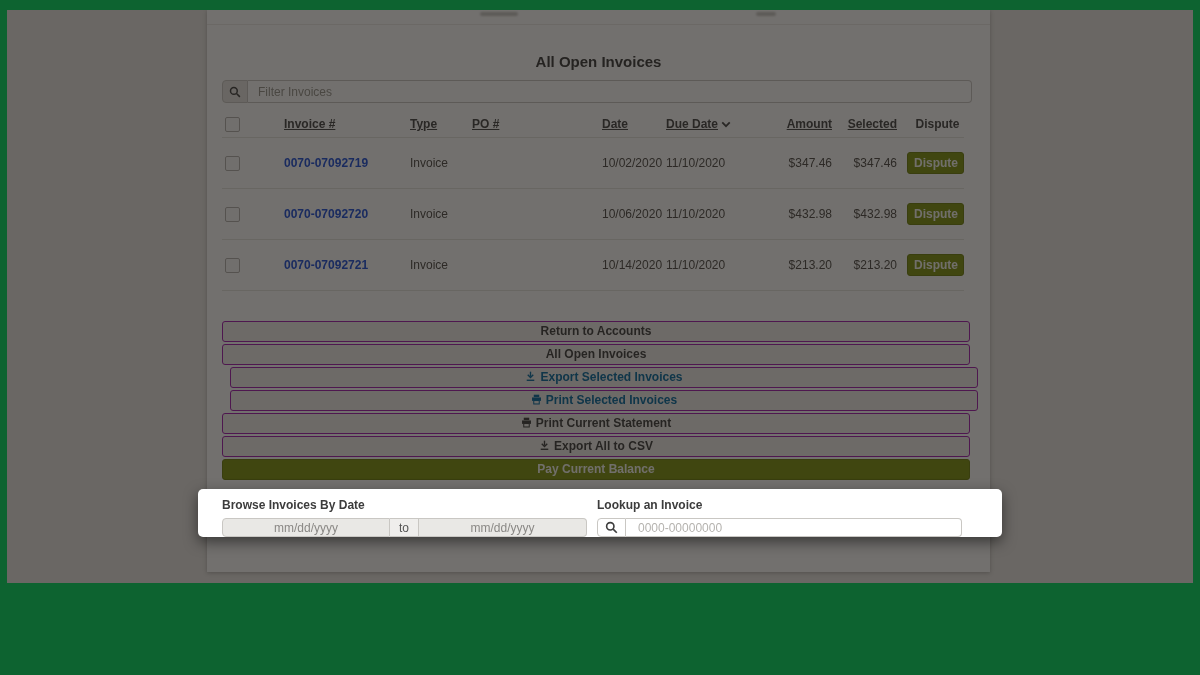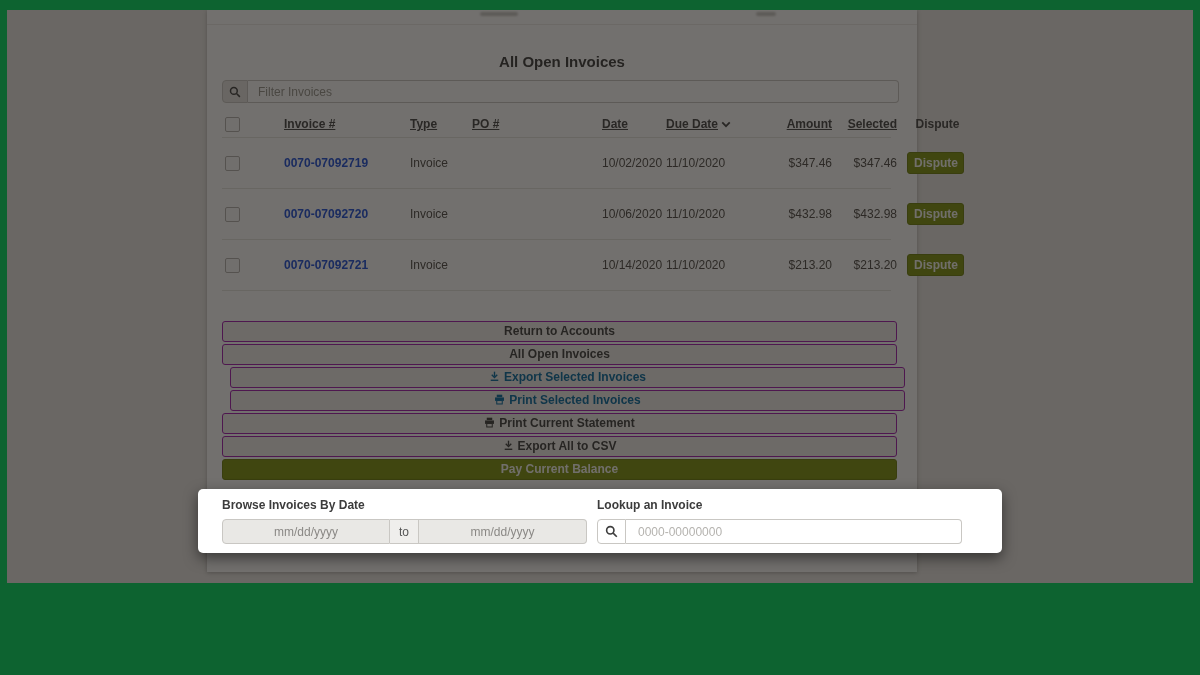--- a/index.html
+++ b/index.html
@@ -1,21 +1,21 @@
 <!DOCTYPE html>
 <html><head>
 <meta charset="utf-8">
 <style>
   html,body{margin:0;padding:0;}
   body{width:1200px;height:675px;font-family:"Liberation Sans","DejaVu Sans",sans-serif;}
   .stage{position:relative;width:1200px;height:675px;background:#0d6330;overflow:hidden;}
   .viewport{position:absolute;left:7px;top:10px;width:1186px;height:573px;background:#e9e7e4;overflow:hidden;}
 
   
-  .card{position:absolute;left:200px;top:0;width:710px;height:562px;background:#ffffff;box-shadow:0 1px 4px rgba(0,0,0,.25);}
+  .card{position:absolute;left:200px;top:0;width:783px;height:562px;background:#ffffff;box-shadow:0 1px 4px rgba(0,0,0,.25);}
   .cut-row{height:14px;border-bottom:1px solid #eceae7;position:relative;overflow:hidden;}
   .smudge{position:absolute;top:2px;height:4px;background:#9a9892;opacity:.55;filter:blur(1px);border-radius:2px;}
   .smudge.a{left:273px;width:38px;}
   .smudge.b{left:549px;width:20px;}
   .card-title{margin-top:28px;height:17px;text-align:center;font-size:15px;font-weight:bold;color:#3a3a3a;}
   .filter{display:flex;height:23px;margin:10px 18px 0 15px;}
   .filter .addon{width:24px;border:1px solid #c9c7c3;background:#e7e5e2;border-radius:4px 0 0 4px;display:flex;align-items:center;justify-content:center;}
   .filter input{flex:1;border:1px solid #c9c7c3;border-left:none;border-radius:0 4px 4px 0;padding:0 10px;font-size:12px;color:#333;background:#fff;outline:none;}
   .filter input::placeholder{color:#98968f;}
 
@@ -35,21 +35,21 @@
   .dispute-btn{justify-self:end;width:57px;height:22px;background:#7e930f;border:1px solid #6d7f0b;border-radius:3px;color:#fbfbf6;font-weight:bold;font-size:12px;font-family:inherit;cursor:pointer;}
 
   .stack{margin:30px 20px 0 15px;}
   .stack button{display:block;width:100%;height:21px;margin-bottom:2px;border:1px solid #a21caf;border-radius:3px;background:#f2f0ed;color:#3d3d3d;font-size:12px;font-weight:bold;font-family:inherit;cursor:pointer;line-height:17px;}
   .stack button.disabled{color:#0369a1;cursor:default;margin-left:8px;}
   .stack button.primary{background:#7e930f;border-color:#6d7f0b;color:#fbfbf6;}
   .bicon{display:inline-block;vertical-align:-1px;margin-right:4px;}
 
   
   .dim{position:absolute;left:0;top:0;right:0;bottom:0;background:rgba(25,22,18,0.61);z-index:5;}
-  .spotlight{position:absolute;left:191px;top:479px;width:804px;height:64px;background:#ffffff;border-radius:5px;box-shadow:0 5px 14px rgba(0,0,0,.5);z-index:10;padding:9px 16px 0 24px;box-sizing:border-box;display:flex;}
+  .spotlight{position:absolute;left:191px;top:479px;width:804px;height:48px;background:#ffffff;border-radius:5px;box-shadow:0 5px 14px rgba(0,0,0,.5);z-index:10;padding:9px 16px 0 24px;box-sizing:border-box;display:flex;}
   .sp-col{display:flex;flex-direction:column;}
   .sp-col.left{width:368px;margin-right:7px;}
   .sp-col.right{width:365px;}
   .sp-label{font-size:12px;font-weight:bold;color:#3c3c3c;height:15px;margin-bottom:6px;}
   .igroup{display:flex;height:25px;}
   .date-input{width:168px;background:#e9e8e5;border:1px solid #c9c7c3;text-align:center;font-size:12px;color:#555;outline:none;box-sizing:border-box;}
   .date-input.first{border-radius:4px 0 0 4px;}
   .date-input.second{border-radius:0 4px 4px 0;border-left:none;}
   .date-input::placeholder{color:#8a8885;}
   .to-addon{width:29px;background:#efeeec;border:1px solid #c9c7c3;border-left:none;display:flex;align-items:center;justify-content:center;font-size:12px;color:#555;box-sizing:border-box;text-align:right;}

